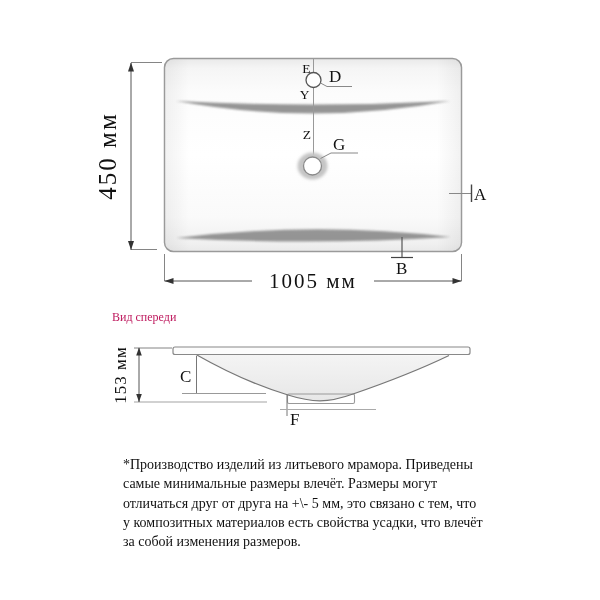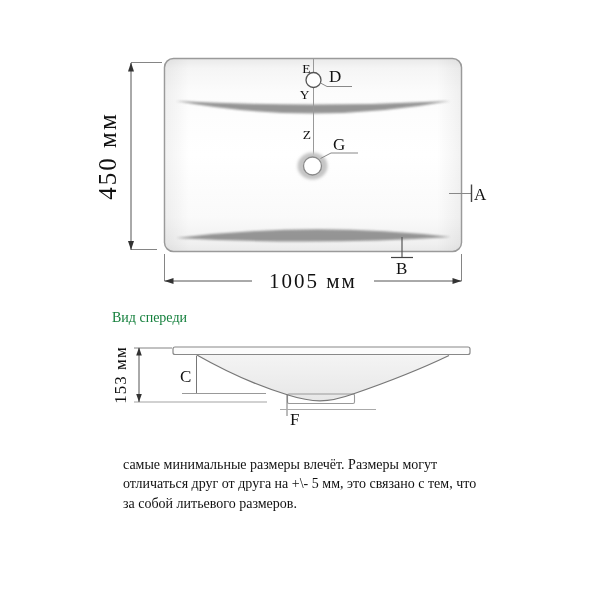--- a/index.html
+++ b/index.html
@@ -1,19 +1,19 @@
 <!DOCTYPE html>
 <html><head>
 <meta charset="utf-8">
 <style>
   html,body{margin:0;padding:0;background:#ffffff;}
   .page{position:relative;width:600px;height:600px;background:#ffffff;overflow:hidden;
         font-family:"Liberation Serif", serif;color:#1a1a1a;}
   .svg-layer{position:absolute;left:0;top:0;}
-  .view-title{position:absolute;left:112px;top:310px;font-size:14px;color:#15803d;}
+  .view-title{position:absolute;left:112px;top:310px;font-size:12px;color:#be185d;}
   .footnote{position:absolute;left:123px;top:455px;width:360px;font-size:14px;
             line-height:19.3px;color:#111;}
   svg text{fill:#111;font-family:"Liberation Serif", serif;}
   .dim-text{font-size:21px;letter-spacing:2px;}
   .dim-text-big{font-size:25px;letter-spacing:2px;}
   .dim-text-small{font-size:17px;letter-spacing:1px;}
   .pt-small{font-size:13.5px;}
   .pt-big{font-size:17px;}
 </style>
 </head>
@@ -137,18 +137,20 @@
 
     <text transform="translate(126 375) rotate(-90)" text-anchor="middle" class="dim-text-small">153 мм</text>
     <text x="180" y="382" class="pt-big">C</text>
     <text x="290" y="425" class="pt-big">F</text>
   </g>
 </svg>
 
 <div class="view-title">Вид спереди</div>
 
 <div class="footnote">
+  <div>*Производство изделий из литьевого мрамора. Приведены</div>
   <div>самые минимальные размеры влечёт. Размеры могут</div>
   <div>отличаться друг от друга на +\- 5 мм, это связано с тем, что</div>
-  <div>за собой литьевого размеров.</div>
+  <div>у композитных материалов есть свойства усадки, что влечёт</div>
+  <div>за собой изменения размеров.</div>
 </div>
 
 </div>
 
 </body></html>

